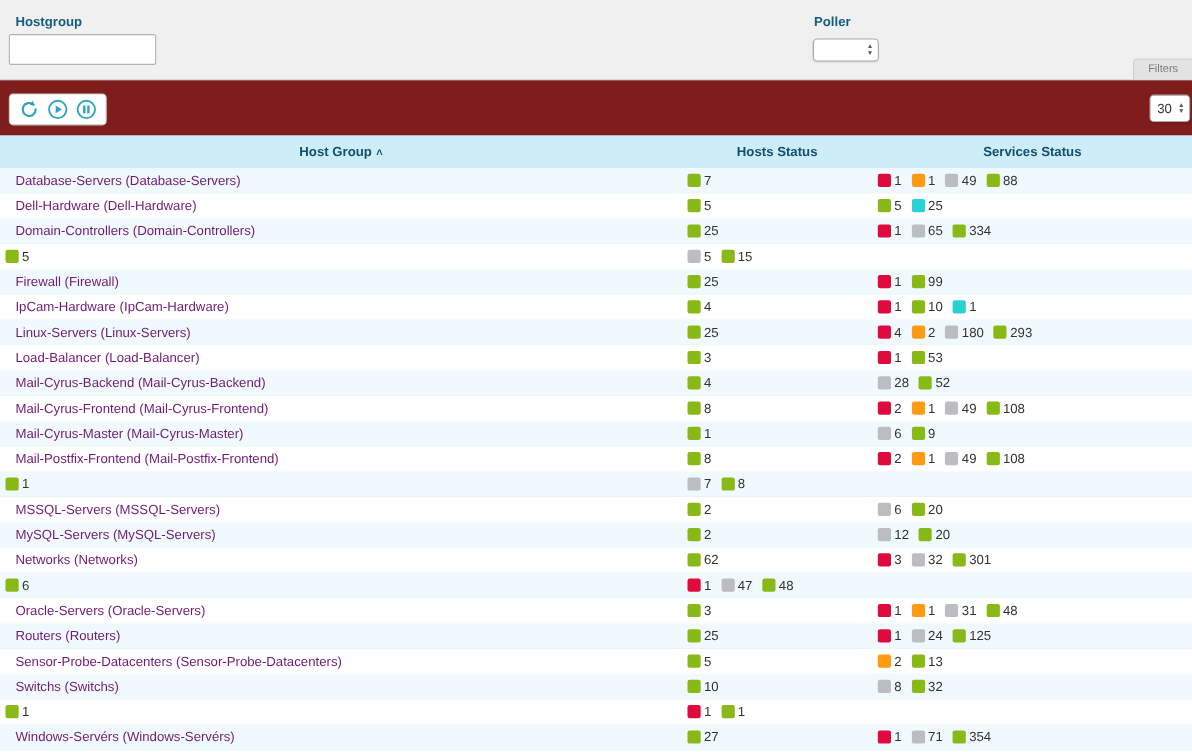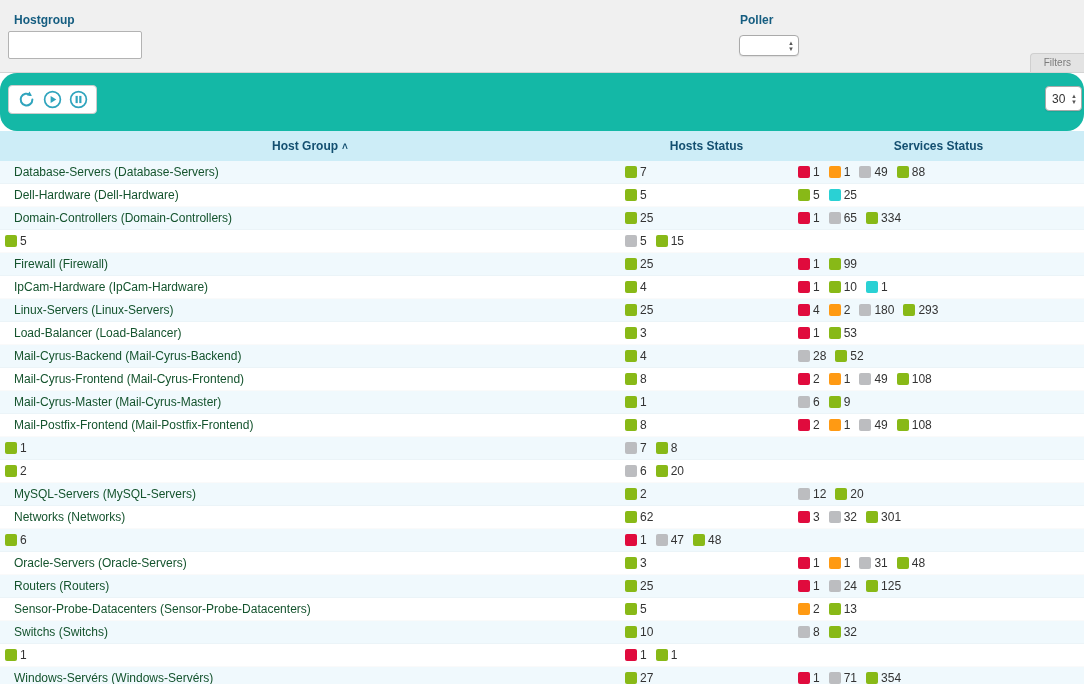--- a/index.html
+++ b/index.html
@@ -69,21 +69,21 @@
     border: 1px solid #cfcfcf;
     border-bottom: none; border-right: none;
     border-radius: 4px 0 0 0;
     padding: 3px 13px 4px 13px;
     font-size: 10px;
     color: #7b7b7b;
     cursor: pointer;
   }
 
   
-  .toolbar { position: relative; height: 58px; background: #14b8a6; border-radius: 17px; }
+  .toolbar { position: relative; height: 50px; background: #7f1d1d; }
   .btn-group {
     position: absolute;
     left: 8px; top: 12px;
     display: flex;
     align-items: center;
     gap: 7px;
     border: 1px solid #ccc;
     border-radius: 4px;
     padding: 4px 8px;
     background: #fff;
@@ -115,21 +115,21 @@
     grid-template-columns: 620px 173px 1fr;
     height: 23px;
     align-items: center;
     background: #fff;
     border-bottom: 1px solid rgba(0,0,0,0.02);
   }
   .row.alt { background: #f0f9fd; }
   .cell-name {
     padding-left: 14px;
     font-size: 12px;
-    color: #14532d;
+    color: #701a75;
     white-space: nowrap;
     cursor: pointer;
   }
   .cell-badges {
     display: flex;
     align-items: center;
     padding-left: 5px;
     gap: 9px;
   }
   .badge-group { display: flex; align-items: center; gap: 3px; cursor: pointer; }
@@ -474,20 +474,21 @@
           <span class="badge" style="background: rgb(188, 189, 192);"></span>
           <span class="badge-count">7</span>
         </span>
         <span class="badge-group">
           <span class="badge" style="background: rgb(136, 185, 23);"></span>
           <span class="badge-count">8</span>
         </span>
       </div>
     </div>
     <div class="row">
+      <div class="cell-name">MSSQL-Servers (MSSQL-Servers)</div>
       <div class="cell-badges">
         <span class="badge-group">
           <span class="badge" style="background: rgb(136, 185, 23);"></span>
           <span class="badge-count">2</span>
         </span>
       </div>
       <div class="cell-badges">
         <span class="badge-group">
           <span class="badge" style="background: rgb(188, 189, 192);"></span>
           <span class="badge-count">6</span>

